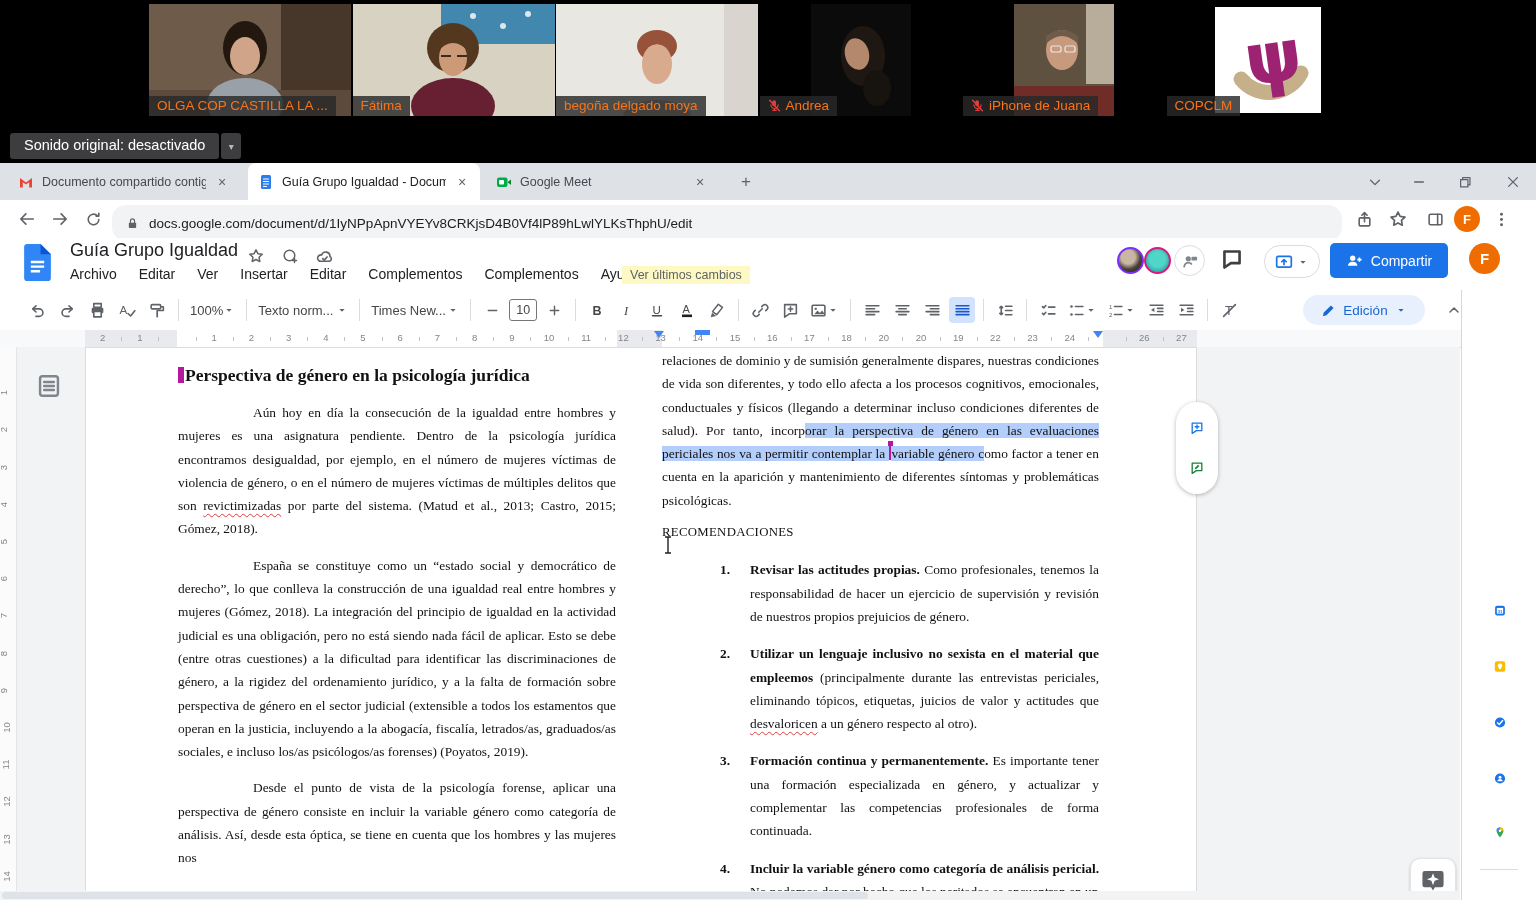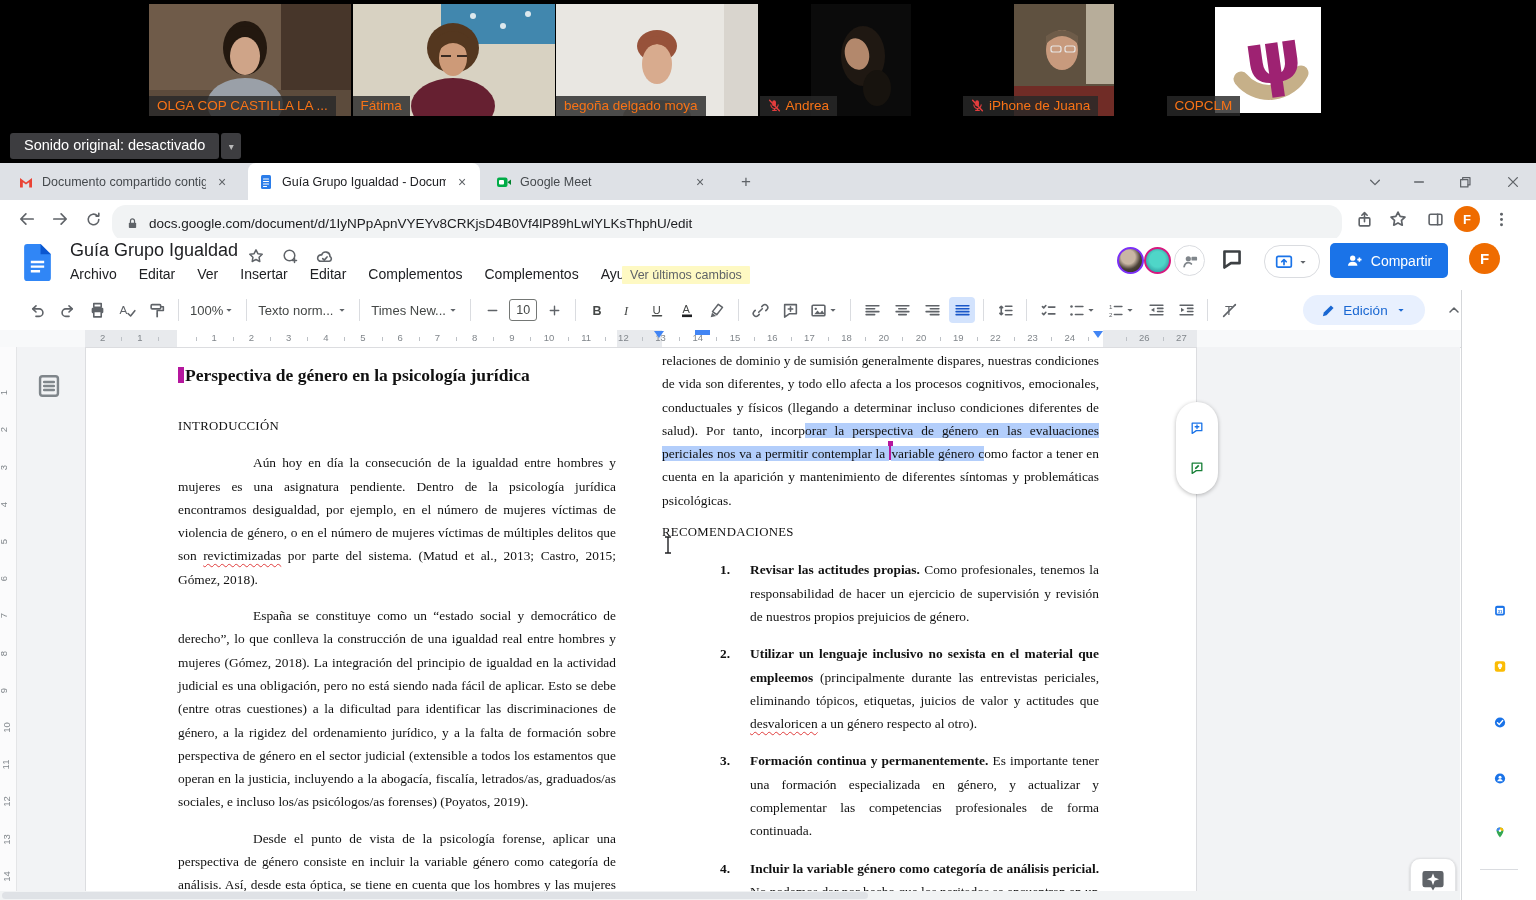--- a/index.html
+++ b/index.html
@@ -737,21 +737,20 @@
   <button id="outlinebtn">
       <svg width="26" height="26" viewBox="0 0 16 16" fill="none" stroke="#5f6368" stroke-width="1.5" stroke-linecap="round" stroke-linejoin="round">
         <rect x="2.5" y="2" width="11" height="12" rx="1.5" stroke="#80868b"></rect>
         <path d="M5 5.5h6M5 8h6M5 10.5h6" stroke="#80868b"></path>
       </svg>
     </button>
 
   <div id="page">
     <div id="col1" class="doccol">
       <div id="doc-title"><span class="title-caret"></span><span>Perspectiva de género en la psicología jurídica</span></div>
-      <div class="dochead">INTRODUCCIÓN</div>
       <div id="col1-paras">
           <div class="docp"><span>Aún hoy en día la consecución de la igualdad entre hombres y mujeres es una asignatura pendiente. Dentro de la psicología jurídica encontramos desigualdad, por ejemplo, en el número de mujeres víctimas de violencia de género, o en el número de mujeres víctimas de múltiples delitos que son </span><span class="sq">revictimizadas</span><span> por parte del sistema. (Matud et al., 2013; Castro, 2015; Gómez, 2018).</span></div>
           <div class="docp"><span>España se constituye como un “estado social y democrático de derecho”, lo que conlleva la construcción de una igualdad real entre hombres y mujeres (Gómez, 2018). La integración del principio de igualdad en la actividad judicial es una obligación, pero no está siendo nada fácil de aplicar. Esto se debe (entre otras cuestiones) a la dificultad para identificar las discriminaciones de género, a la rigidez del ordenamiento jurídico, y a la falta de formación sobre perspectiva de género en el sector judicial (extensible a todos los estamentos que operan en la justicia, incluyendo a la abogacía, fiscalía, letrados/as, graduados/as sociales, e incluso los/as psicólogos/as forenses) (Poyatos, 2019).</span></div>
           <div class="docp"><span>Desde el punto de vista de la psicología forense, aplicar una perspectiva de género consiste en incluir la variable género como categoría de análisis. Así, desde esta óptica, se tiene en cuenta que los hombres y las mujeres nos</span></div>
         </div>
     </div>
     <div id="col2" class="doccol">
       <div class="docp cont" id="col2-para"><span>relaciones de dominio y de sumisión generalmente dispares, nuestras condiciones de vida son diferentes, y todo ello afecta a los procesos cognitivos, emocionales, conductuales y físicos (llegando a determinar incluso condiciones diferentes de salud). Por tanto, incorp</span><span class="hl">orar la perspectiva de género en las evaluaciones periciales nos va a permitir contemplar la </span><span class="collab-caret"></span><span class="hl">variable género c</span><span>omo factor a tener en cuenta en la aparición y mantenimiento de diferentes síntomas y problemáticas psicológicas.</span></div>
       <div class="dochead">RECOMENDACIONES</div>
       <div id="col2-items">

